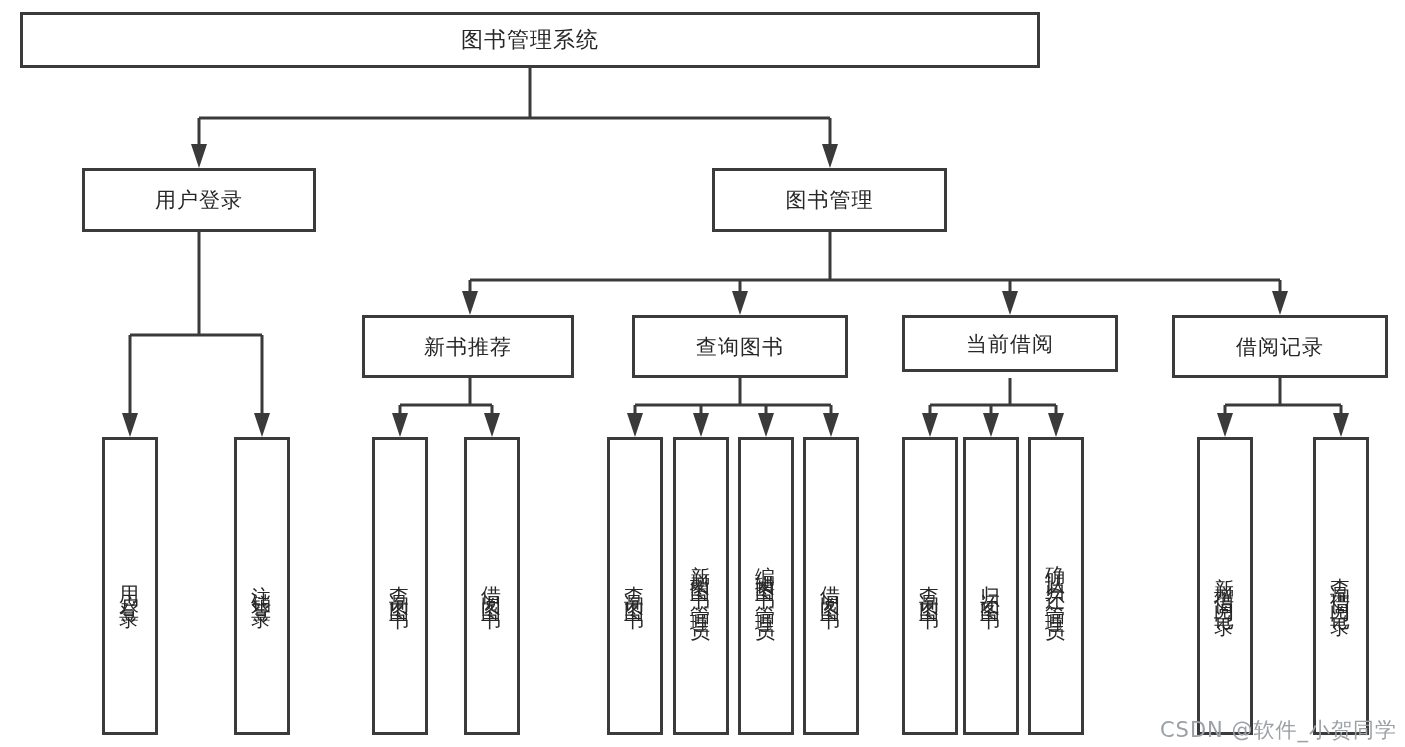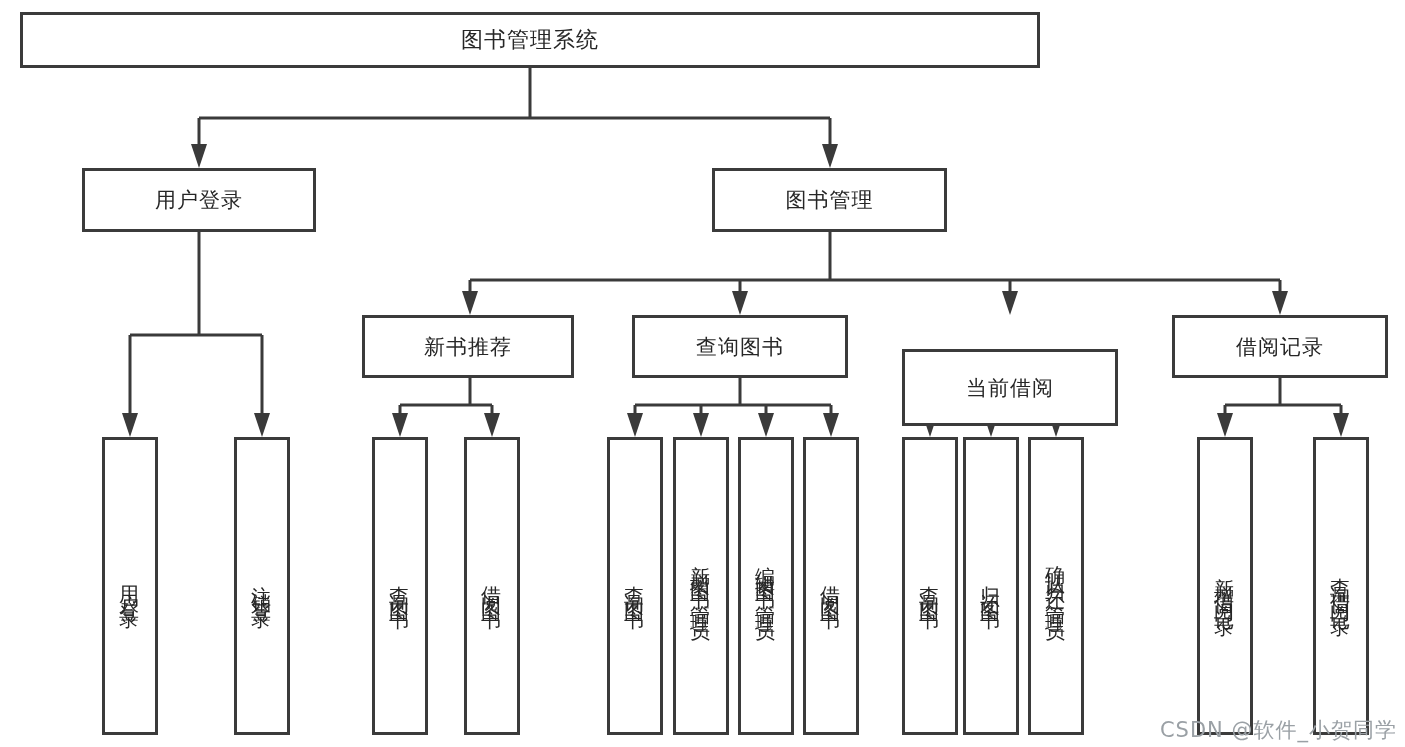--- a/index.html
+++ b/index.html
@@ -77,21 +77,21 @@
   <div class="box h-box" style="left:712px; top:168px; width:235px; height:64px;">
     <span>图书管理</span>
   </div>
 
   <div class="box h-box" style="left:362px; top:315px; width:212px; height:63px;">
     <span>新书推荐</span>
   </div>
   <div class="box h-box" style="left:632px; top:315px; width:216px; height:63px;">
     <span>查询图书</span>
   </div>
-  <div class="box h-box" style="left:902px; top:315px; width:216px; height:77px;margin-top:34px;">
+  <div class="box h-box" style="left:902px; top:315px; width:216px; height:57px;">
     <span>当前借阅</span>
   </div>
   <div class="box h-box" style="left:1172px; top:315px; width:216px; height:63px;">
     <span>借阅记录</span>
   </div>
 
   <div class="box vbox" style="left:102px;">
     <span>用户登录</span>
   </div>
   <div class="box vbox" style="left:234px;">

